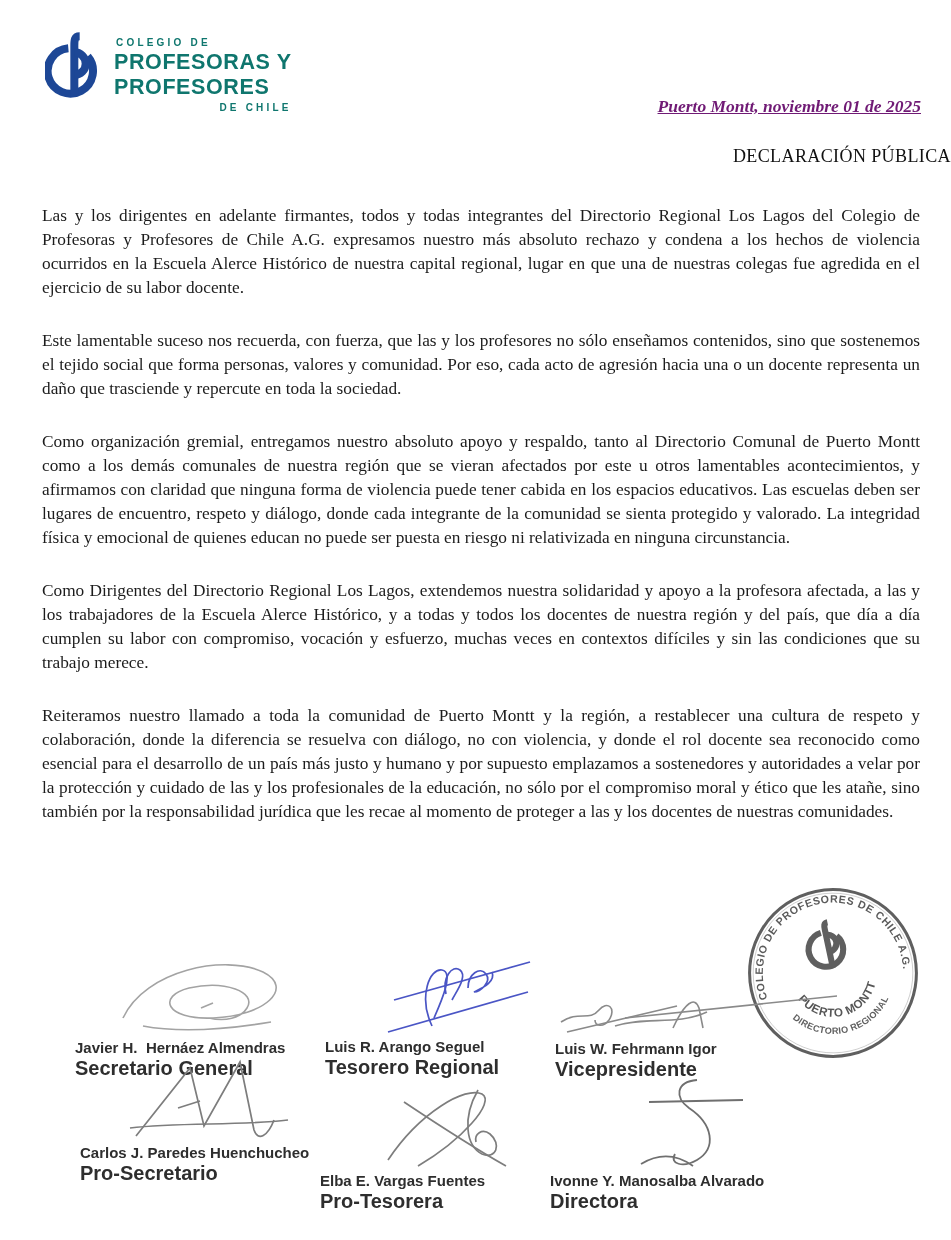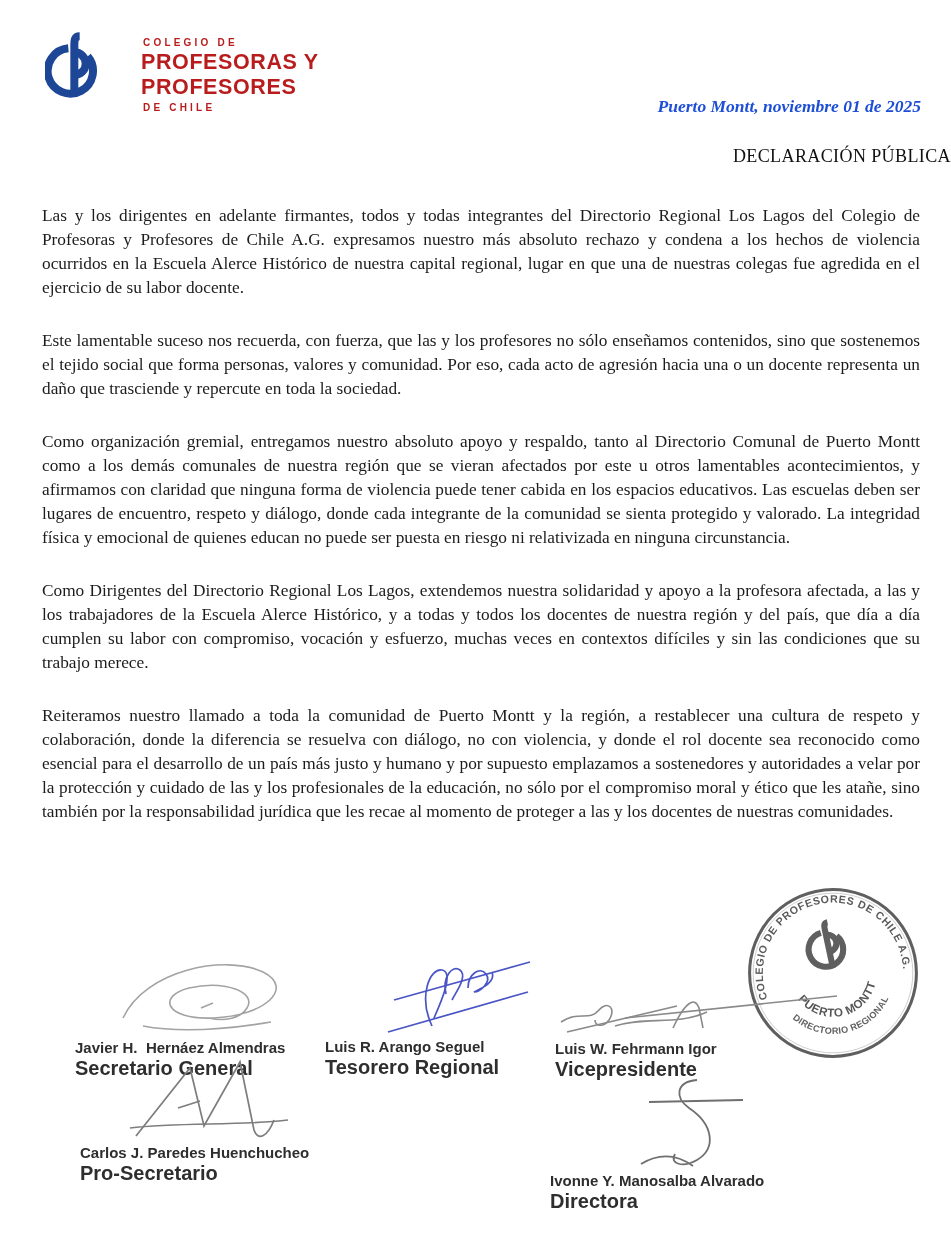--- a/index.html
+++ b/index.html
@@ -9,25 +9,25 @@
     background:#ffffff; overflow:hidden;
     font-family:"Liberation Serif", serif; color:#1c1c1c;
   }
 
   
   .logo { position:absolute; left:45px; top:30px; display:flex; align-items:flex-start; gap:13px; }
   .logo-icon { flex:0 0 auto; }
   .logo-text { padding-top:5px; font-family:"Liberation Sans", sans-serif; font-weight:bold; line-height:1; }
   .logo-small { font-size:10px; letter-spacing:3.2px; margin:3px 0 4px 2px; }
   .logo-big   { font-size:21.5px; letter-spacing:0.6px; margin-bottom:3px; }
-  .logo-small.last { margin-top:5px; }
+  .logo-small.last { margin-top:5px;text-align:right; }
 
   .date {
     position:absolute; top:96px; right:30px;
-    font-weight:bold; font-style:italic; font-size:17.5px; color:#1d4ed8;
+    font-weight:bold; font-style:italic; font-size:17.5px; color:#701a75;text-decoration:underline;
   }
 
   .doc-title {
     position:absolute; top:146px; left:0; width:100%;
     text-align:right; font-weight:normal; font-size:18px; letter-spacing:0.4px; color:#111;
   }
 
   
   .body-text {
     position:absolute; top:204px; left:42px; width:878px;
@@ -67,21 +67,21 @@
 <body>
 
 <div class="page">
 
   <div class="logo">
     <svg class="logo-icon" width="56" height="78" viewBox="8 0 84 110" fill="none">
       <path d="M43,24 A34,34 0 1 0 72,36" stroke="#1d4796" stroke-width="12" fill="none"></path>
       <path d="M60,6 C52,6 52,12 52,20 L52,96" stroke="#1d4796" stroke-width="12" fill="none"></path>
       <path d="M52,30 A17,17 0 1 1 52,64" stroke="#1d4796" stroke-width="12" fill="none"></path>
     </svg>
-    <div class="logo-text" style="color:#b91c1c;margin-left:27px;">
+    <div class="logo-text" style="color:#0f766e;">
       <div class="logo-small">COLEGIO DE</div>
       <div class="logo-big">PROFESORAS Y</div>
       <div class="logo-big">PROFESORES</div>
       <div class="logo-small last">DE CHILE</div>
     </div>
   </div>
 
   <div class="date">Puerto Montt, noviembre 01 de 2025</div>
   <div class="doc-title">DECLARACIÓN PÚBLICA</div>
 
@@ -155,20 +155,29 @@
   <div class="sig s4">
     <svg width="200" height="84" viewBox="0 0 200 84" fill="none" stroke="#7d7d7d" stroke-width="1.7">
       <path d="M16,78 L70,10 L84,68 L120,4 L134,72 C138,84 148,78 154,62"></path>
       <path d="M10,70 C60,64 120,68 168,62"></path>
       <path d="M58,50 l22,-7"></path>
     </svg>
     <div class="name">Carlos J. Paredes Huenchucheo</div>
     <div class="role">Pro-Secretario</div>
   </div>
 
+  <div class="sig s5">
+    <svg width="170" height="88" viewBox="0 0 170 88" fill="none" stroke="#7d7d7d" stroke-width="1.7">
+      <path d="M18,78 C50,30 96,4 112,12 C126,20 92,58 48,84"></path>
+      <path d="M34,20 C70,44 104,66 136,84"></path>
+      <path d="M108,8 C92,36 96,64 112,72 C126,78 132,62 120,52 C112,46 104,52 106,60"></path>
+    </svg>
+    <div class="name">Elba E. Vargas Fuentes</div>
+    <div class="role">Pro-Tesorera</div>
+  </div>
 
   <div class="sig s6">
     <svg width="180" height="96" viewBox="0 0 180 96" fill="none" stroke="#6f6f6f" stroke-width="1.8">
       <path d="M94,6 C72,8 72,24 86,34 C110,50 114,74 94,86 C80,94 66,90 72,80"></path>
       <path d="M46,28 L140,26"></path>
       <path d="M38,90 C58,78 76,82 90,92"></path>
     </svg>
     <div class="name">Ivonne Y. Manosalba Alvarado</div>
     <div class="role">Directora</div>
   </div>

